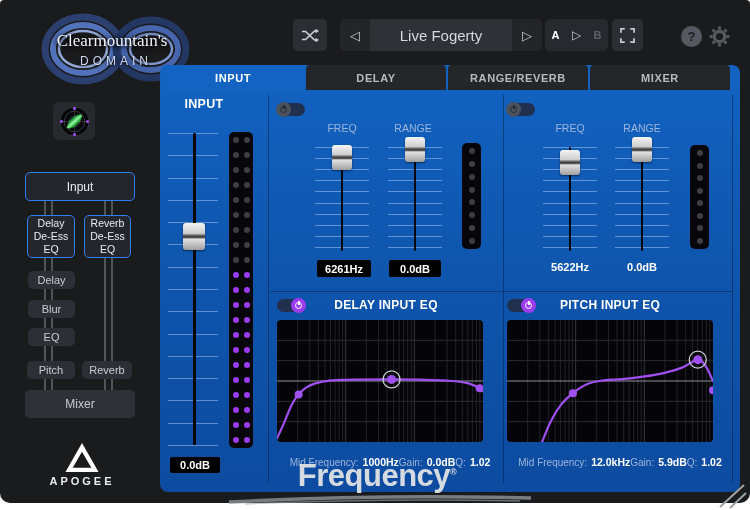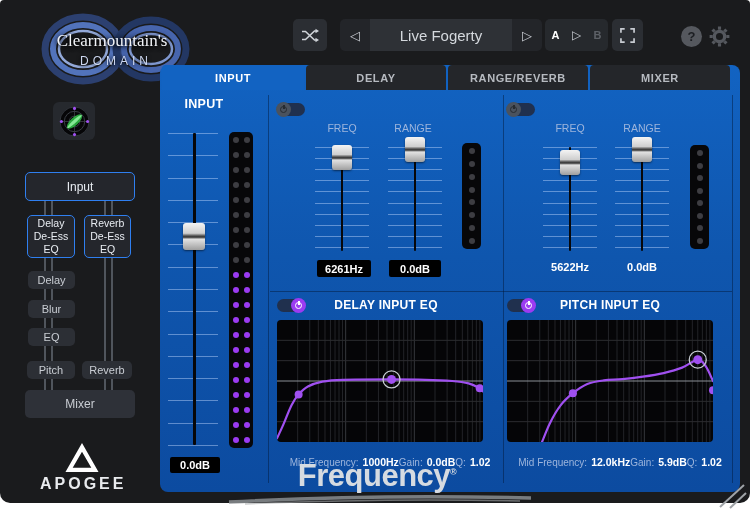--- a/index.html
+++ b/index.html
@@ -40,21 +40,21 @@
 
   
   .scope-btn{position:absolute;left:53px;top:102px;width:42px;height:38px;background:#26292e;
     border-radius:6px;display:flex;align-items:center;justify-content:center;}
   .pipe{position:absolute;width:9px;border-left:2px solid var(--pipe);border-right:2px solid var(--pipe);}
   .flow-btn{position:absolute;display:flex;align-items:center;justify-content:center;text-align:center;
     border-radius:5px;color:#c9cdd3;font-size:11px;z-index:2;}
   .flow-btn.blue{background:#24262c;border:1.5px solid #2f7ff0;color:#e8ecf2;}
   .flow-btn.gray{background:#2c2f35;}
   .pre{white-space:pre-line;line-height:1.22;font-size:10.5px;}
-  .apogee-text{position:absolute;left:40px;top:475px;width:84px;text-align:center;font-size:16px;
+  .apogee-text{position:absolute;left:40px;top:475px;width:84px;text-align:center;font-size:11px;
     letter-spacing:3px;color:#e9ebee;font-weight:bold;}
 
   
   .panel{position:absolute;left:160px;top:65px;width:580px;height:427px;border-radius:8px;
     background:linear-gradient(180deg,#1263c2 0%,#0f56ae 45%,#0c4ba0 100%);}
   .tab{position:absolute;top:0;height:25px;display:flex;align-items:center;justify-content:center;
     font-size:11px;font-weight:bold;letter-spacing:.6px;border-radius:4px 4px 0 0;}
   .tab.inactive{background:#24262a;color:#b6bac0;}
   .tab.active{background:var(--tab-active);color:#ffffff;}
   .divider-v{position:absolute;width:1px;background:rgba(2,22,52,.45);}

